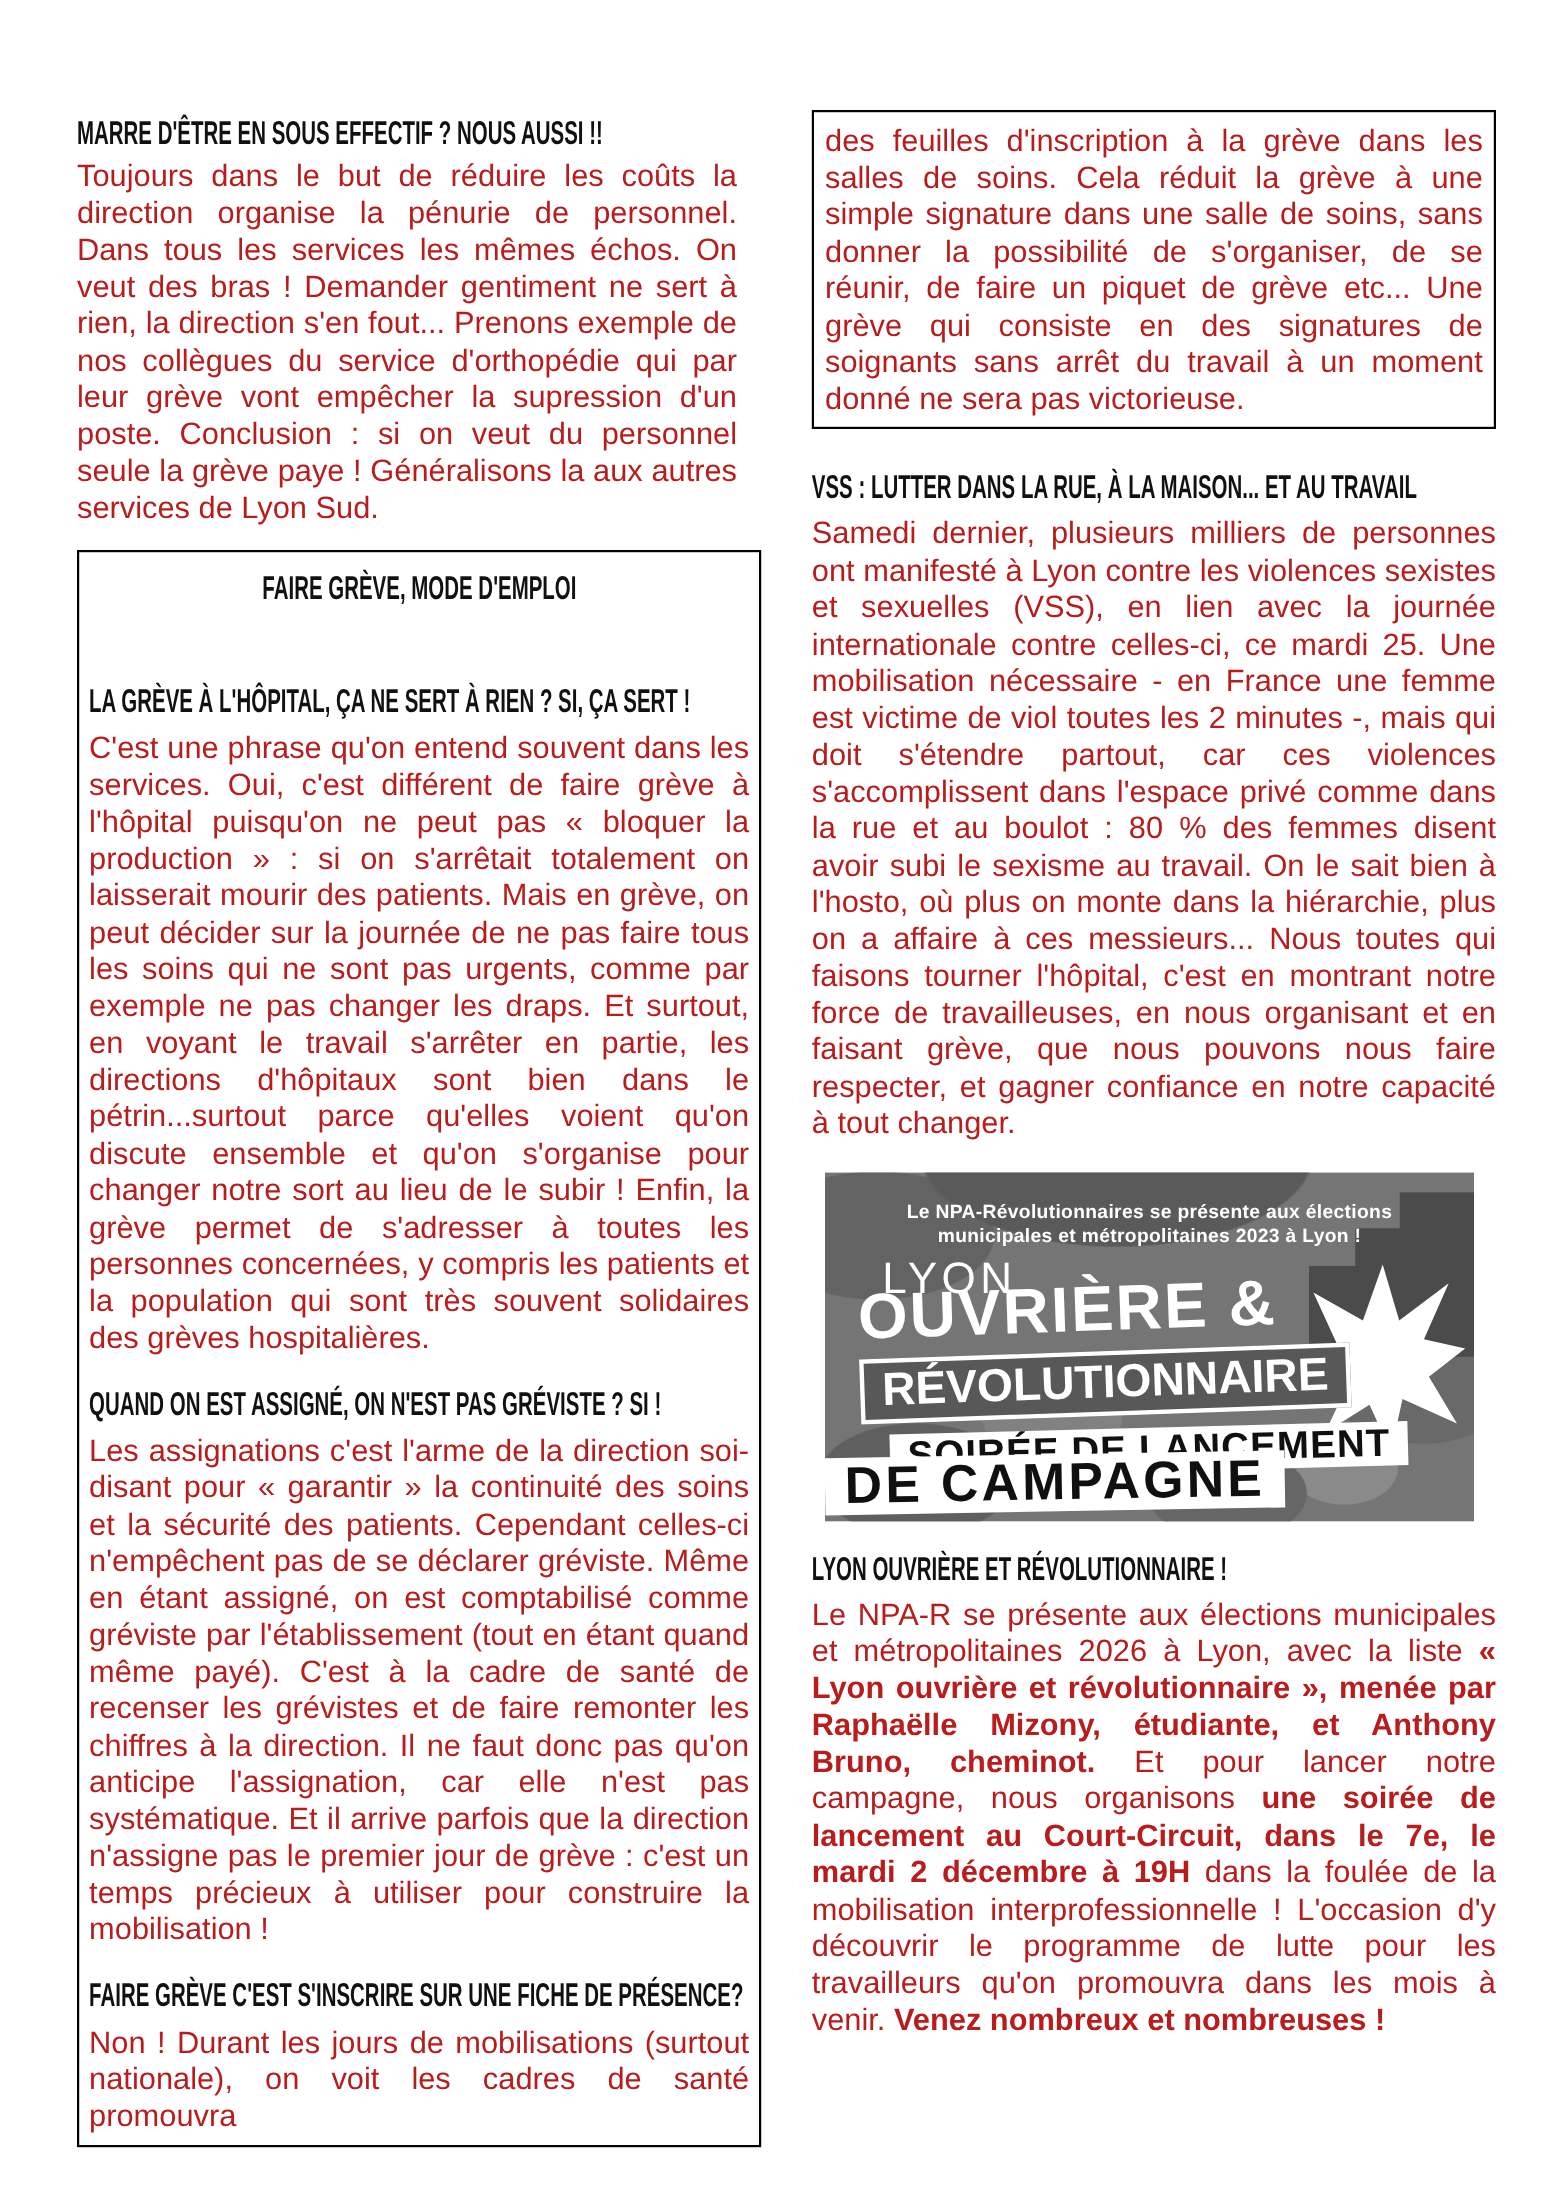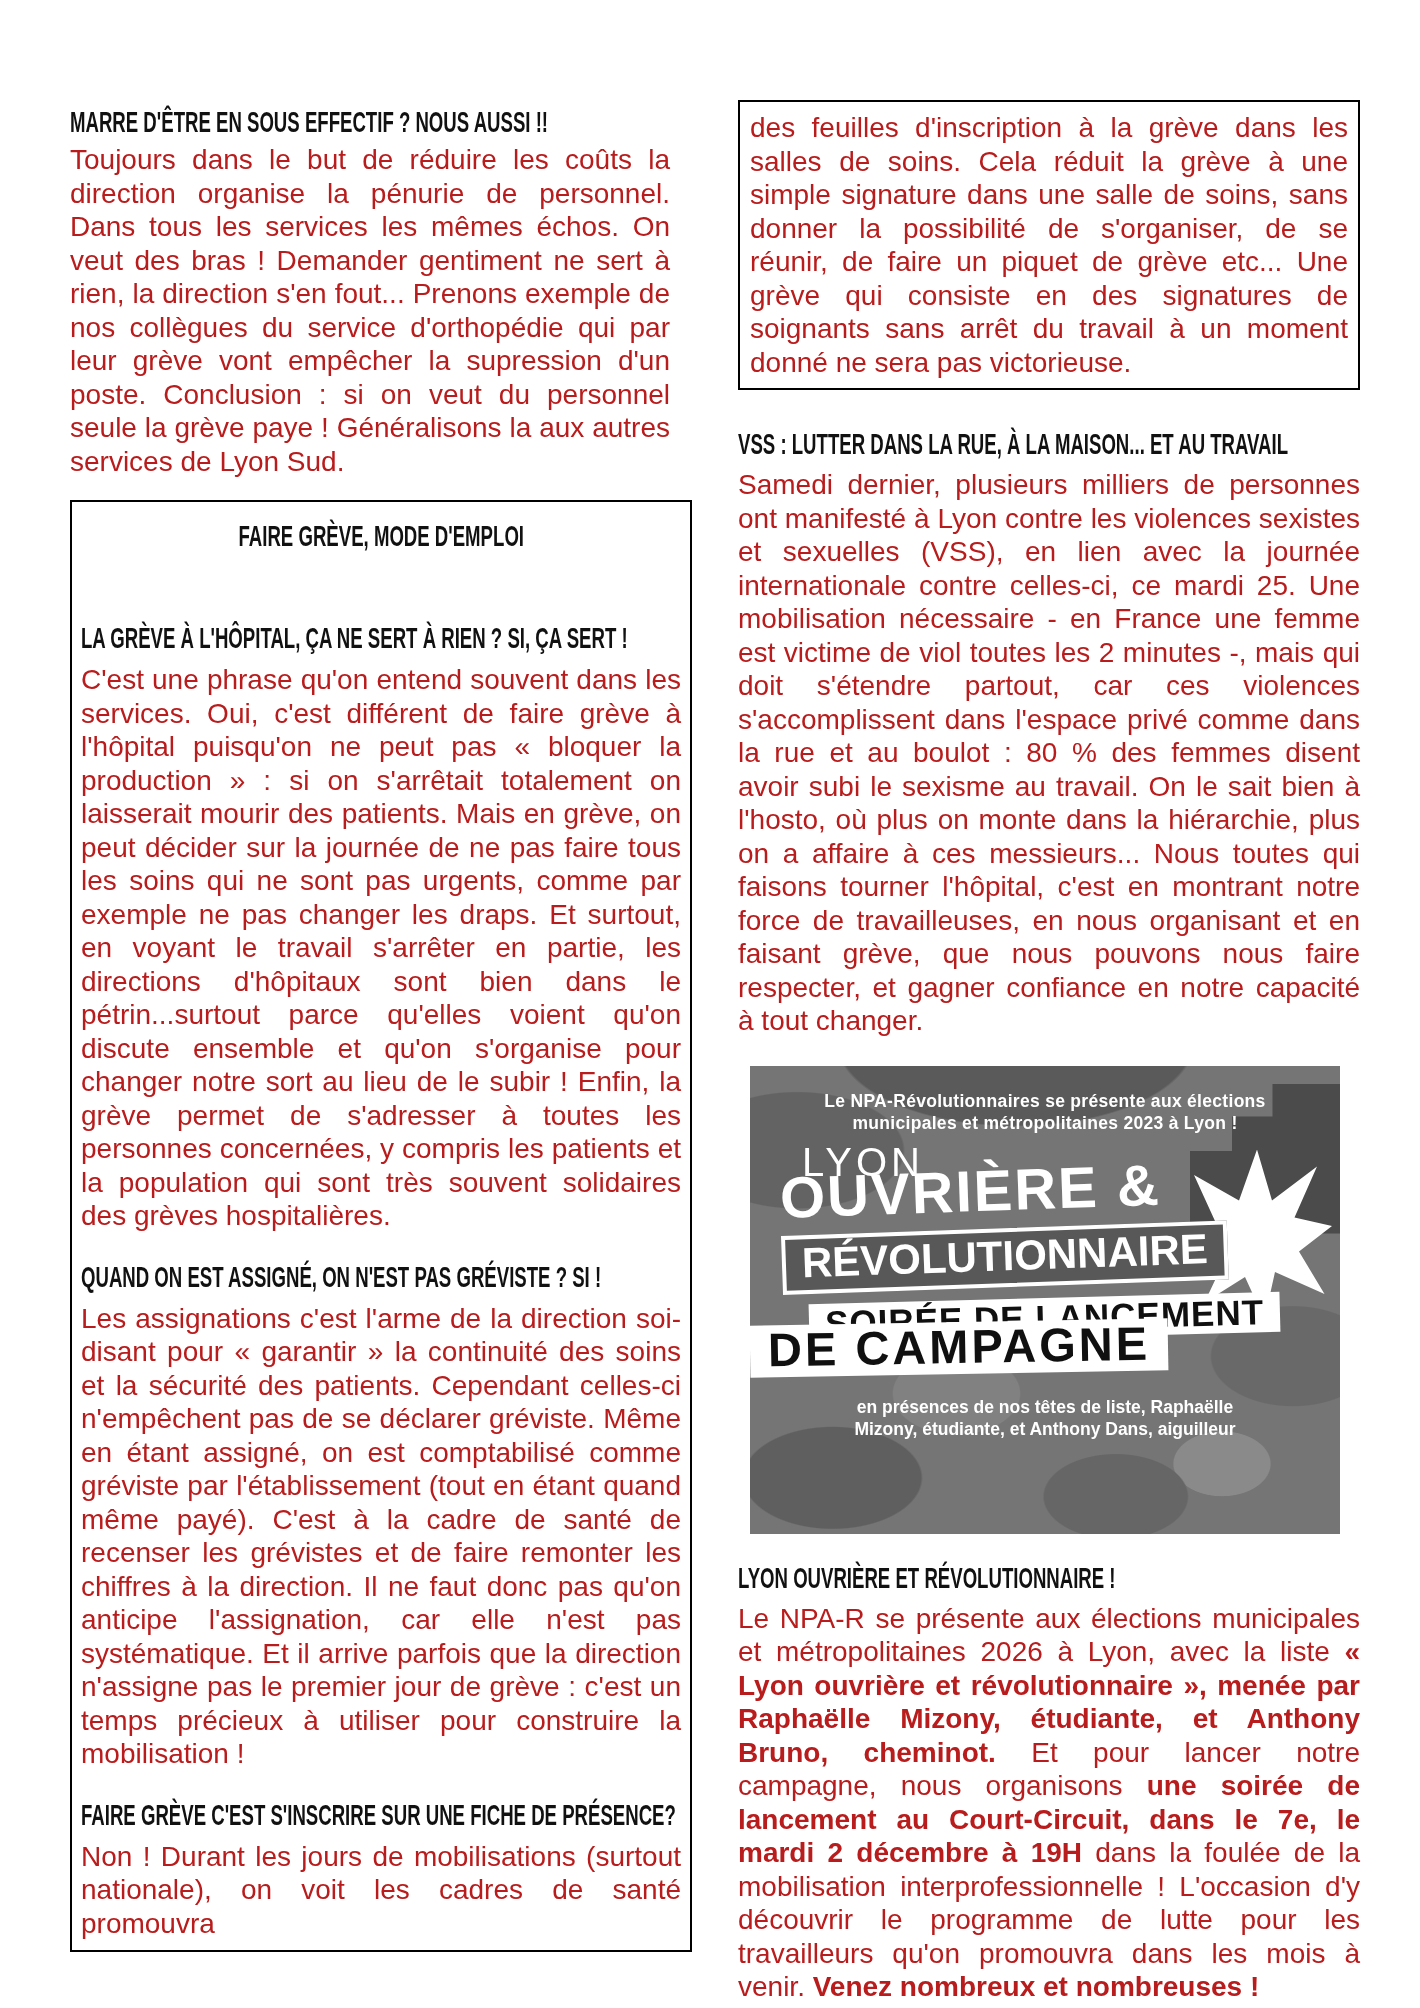--- a/index.html
+++ b/index.html
@@ -29,21 +29,21 @@
   #left-box .body-p{margin:0;}
   #left-box .sub-h{margin-top:26px;margin-bottom:7px;}
   #left-box .box-title-gap{height:40px;}
 
   #right-box{padding:9px 10px;}
   #vss-h{margin-top:36px;margin-bottom:6px;}
   #vss-p{margin-top:0;}
 
   
   #poster{
-    position:relative;width:590px;height:468px;margin:28px 0 0 12px;overflow:hidden;
+    position:relative;width:590px;height:317px;margin:28px 0 0 12px;overflow:hidden;
     background-color:#757575;
     background-image:
       radial-gradient(ellipse 320px 150px at 45% -5%, #5a5a5a 0 55%, rgba(0,0,0,0) 56%),
       radial-gradient(ellipse 220px 120px at 8% 18%, #636363 0 48%, rgba(0,0,0,0) 49%),
       radial-gradient(ellipse 180px 110px at 92% 62%, #696969 0 45%, rgba(0,0,0,0) 46%),
       radial-gradient(ellipse 210px 120px at 14% 88%, #5f5f5f 0 42%, rgba(0,0,0,0) 43%),
       radial-gradient(ellipse 170px 100px at 62% 92%, #666666 0 42%, rgba(0,0,0,0) 43%),
       radial-gradient(ellipse 140px 90px at 35% 70%, #818181 0 45%, rgba(0,0,0,0) 46%),
       radial-gradient(ellipse 120px 80px at 80% 85%, #8a8a8a 0 40%, rgba(0,0,0,0) 41%);
   }

